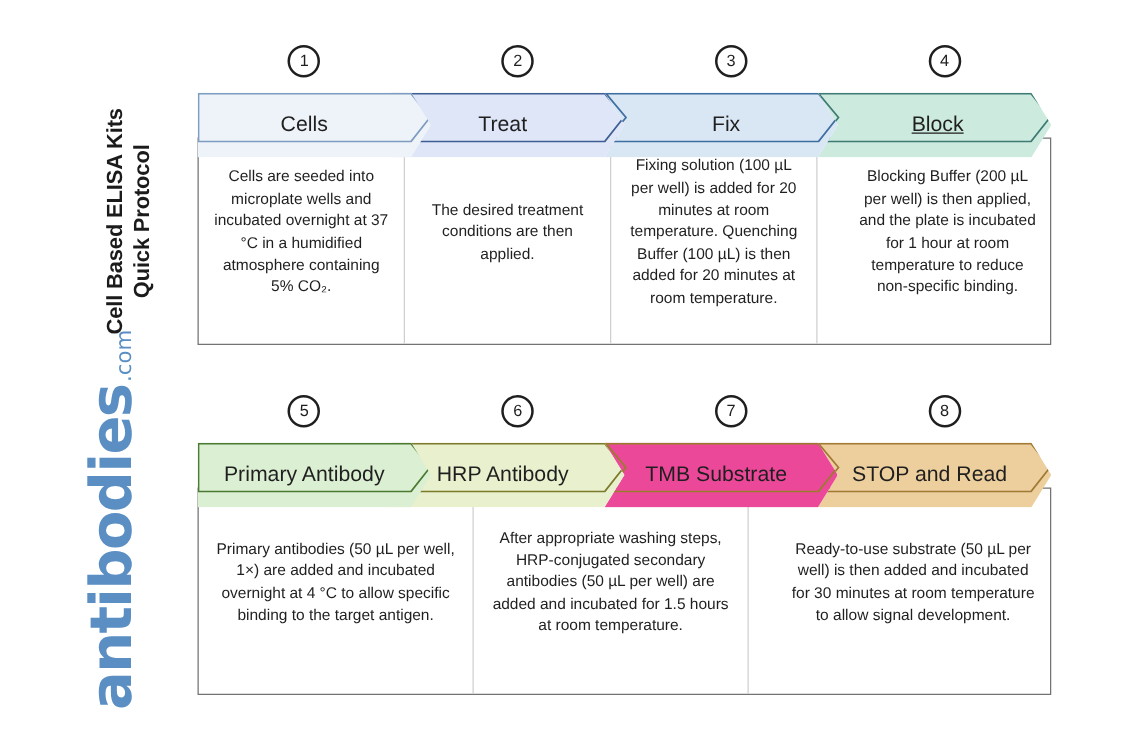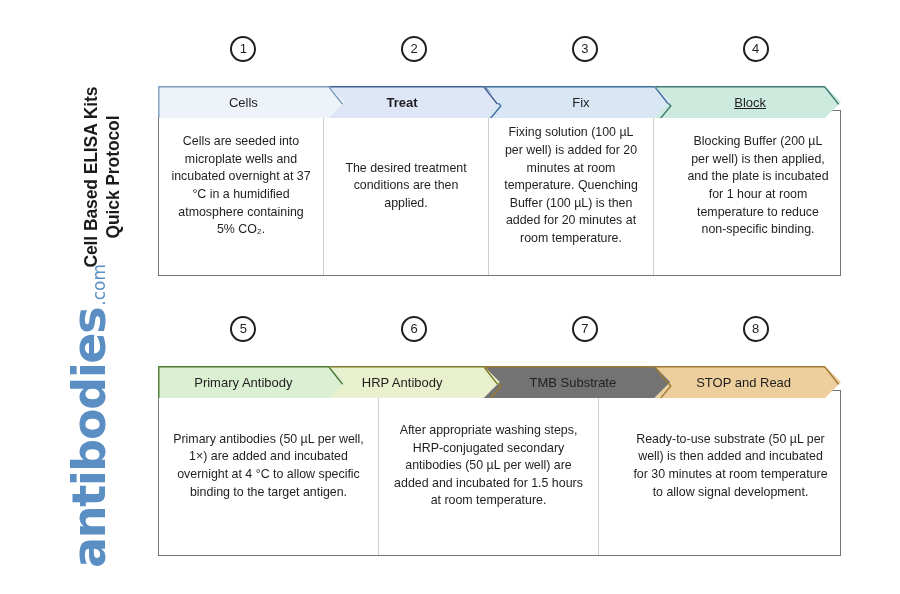--- a/index.html
+++ b/index.html
@@ -98,27 +98,27 @@
     text-align: center;
   }
 
   .chevron-strip {
     position: relative;
     height: 40px;
     margin-top: 4px;
   }
   .chev {
     position: absolute;
-    top: 16px;
-    height: 32px;
+    top: 4px;
+    height: 52px;
     box-sizing: border-box;
     display: flex;
     align-items: center;
     justify-content: center;
-    font-size: 13px;
+    font-size: 17px;
     color: #1f1f1f;
     text-align: center;
   }
   .chev .chev-label { position: relative; z-index: 2; }
 
   
   .body-strip {
     position: relative;
     margin-top: 0px;
     height: 166px;
@@ -165,21 +165,21 @@
       <div class="step-badge" style="left: 426.875px;">3</div>
       <div class="step-badge" style="left: 597.625px;">4</div>
     </div>
   <div class="chevron-strip">
       <div class="chev" style="left: 0px; width: 186.75px; background: rgb(238, 243, 250); z-index: 10; clip-path: polygon(0px 0px, calc(100% - 16px) 0px, 100% 50%, calc(100% - 16px) 100%, 0px 100%, 0px 50%); border: none;">
         <svg width="186.75" height="40" style="position: absolute; left: 0px; top: 0px; pointer-events: none;">
           <polygon points="0.8,0.8 170.75,0.8 185.95,20 170.75,39.2 0.8,39.2 0.8,20" fill="none" stroke="#7d9cc0" stroke-width="1.4"></polygon>
         </svg>
         <span class="chev-label" style="margin-right: 16px;">Cells</span>
       </div>
-      <div class="chev" style="left: 154.75px; width: 186.75px; background: rgb(223, 230, 247); z-index: 9; clip-path: polygon(0px 0px, calc(100% - 16px) 0px, 100% 50%, calc(100% - 16px) 100%, 0px 100%, 16px 50%); border: none; font-weight: bold;">
+      <div class="chev" style="left: 154.75px; width: 186.75px; background: rgb(223, 230, 247); z-index: 9; clip-path: polygon(0px 0px, calc(100% - 16px) 0px, 100% 50%, calc(100% - 16px) 100%, 0px 100%, 16px 50%); border: none;">
         <svg width="186.75" height="40" style="position: absolute; left: 0px; top: 0px; pointer-events: none;">
           <polygon points="0.8,0.8 170.75,0.8 185.95,20 170.75,39.2 0.8,39.2 16.8,20" fill="none" stroke="#3f5e93" stroke-width="1.4"></polygon>
         </svg>
         <span class="chev-label" style="margin-right: 16px; margin-left: 8px;">Treat</span>
       </div>
       <div class="chev" style="left: 325.5px; width: 186.75px; background: rgb(217, 231, 245); z-index: 8; clip-path: polygon(0px 0px, calc(100% - 16px) 0px, 100% 50%, calc(100% - 16px) 100%, 0px 100%, 16px 50%); border: none;">
         <svg width="186.75" height="40" style="position: absolute; left: 0px; top: 0px; pointer-events: none;">
           <polygon points="0.8,0.8 170.75,0.8 185.95,20 170.75,39.2 0.8,39.2 16.8,20" fill="none" stroke="#3f6ea0" stroke-width="1.4"></polygon>
         </svg>
         <span class="chev-label" style="margin-right: 0; margin-left: 8px;">Fix</span>
@@ -220,21 +220,21 @@
           <polygon points="0.8,0.8 170.75,0.8 185.95,20 170.75,39.2 0.8,39.2 0.8,20" fill="none" stroke="#4b7a33" stroke-width="1.4"></polygon>
         </svg>
         <span class="chev-label" style="margin-right: 16px;">Primary Antibody</span>
       </div>
       <div class="chev" style="left: 154.75px; width: 186.75px; background: rgb(233, 240, 205); z-index: 9; clip-path: polygon(0px 0px, calc(100% - 16px) 0px, 100% 50%, calc(100% - 16px) 100%, 0px 100%, 16px 50%); border: none; justify-content: center;">
         <svg width="186.75" height="40" style="position: absolute; left: 0px; top: 0px; pointer-events: none;">
           <polygon points="0.8,0.8 170.75,0.8 185.95,20 170.75,39.2 0.8,39.2 16.8,20" fill="none" stroke="#7a7a2a" stroke-width="1.4"></polygon>
         </svg>
         <span class="chev-label" style="margin-right: 16px; margin-left: 8px;">HRP Antibody</span>
       </div>
-      <div class="chev" style="left: 325.5px; width: 186.75px; background: #737373; z-index: 8; clip-path: polygon(0px 0px, calc(100% - 16px) 0px, 100% 50%, calc(100% - 16px) 100%, 0px 100%, 16px 50%); border: none;">
+      <div class="chev" style="left: 325.5px; width: 186.75px; background: #ec4899; z-index: 8; clip-path: polygon(0px 0px, calc(100% - 16px) 0px, 100% 50%, calc(100% - 16px) 100%, 0px 100%, 16px 50%); border: none;">
         <svg width="186.75" height="40" style="position: absolute; left: 0px; top: 0px; pointer-events: none;">
           <polygon points="0.8,0.8 170.75,0.8 185.95,20 170.75,39.2 0.8,39.2 16.8,20" fill="none" stroke="#9a7b2e" stroke-width="1.4"></polygon>
         </svg>
         <span class="chev-label" style="margin-right: 16px; margin-left: 8px;">TMB Substrate</span>
       </div>
       <div class="chev" style="left: 496.25px; width: 186.75px; background: rgb(237, 207, 158); z-index: 7; clip-path: polygon(0px 0px, calc(100% - 16px) 0px, 100% 50%, calc(100% - 16px) 100%, 0px 100%, 16px 50%); border: none;">
         <svg width="186.75" height="40" style="position: absolute; left: 0px; top: 0px; pointer-events: none;">
           <polygon points="0.8,0.8 170.75,0.8 185.95,20 170.75,39.2 0.8,39.2 16.8,20" fill="none" stroke="#a07a35" stroke-width="1.4"></polygon>
         </svg>
         <span class="chev-label" style="margin-right: 16px; margin-left: 8px;">STOP and Read</span>

